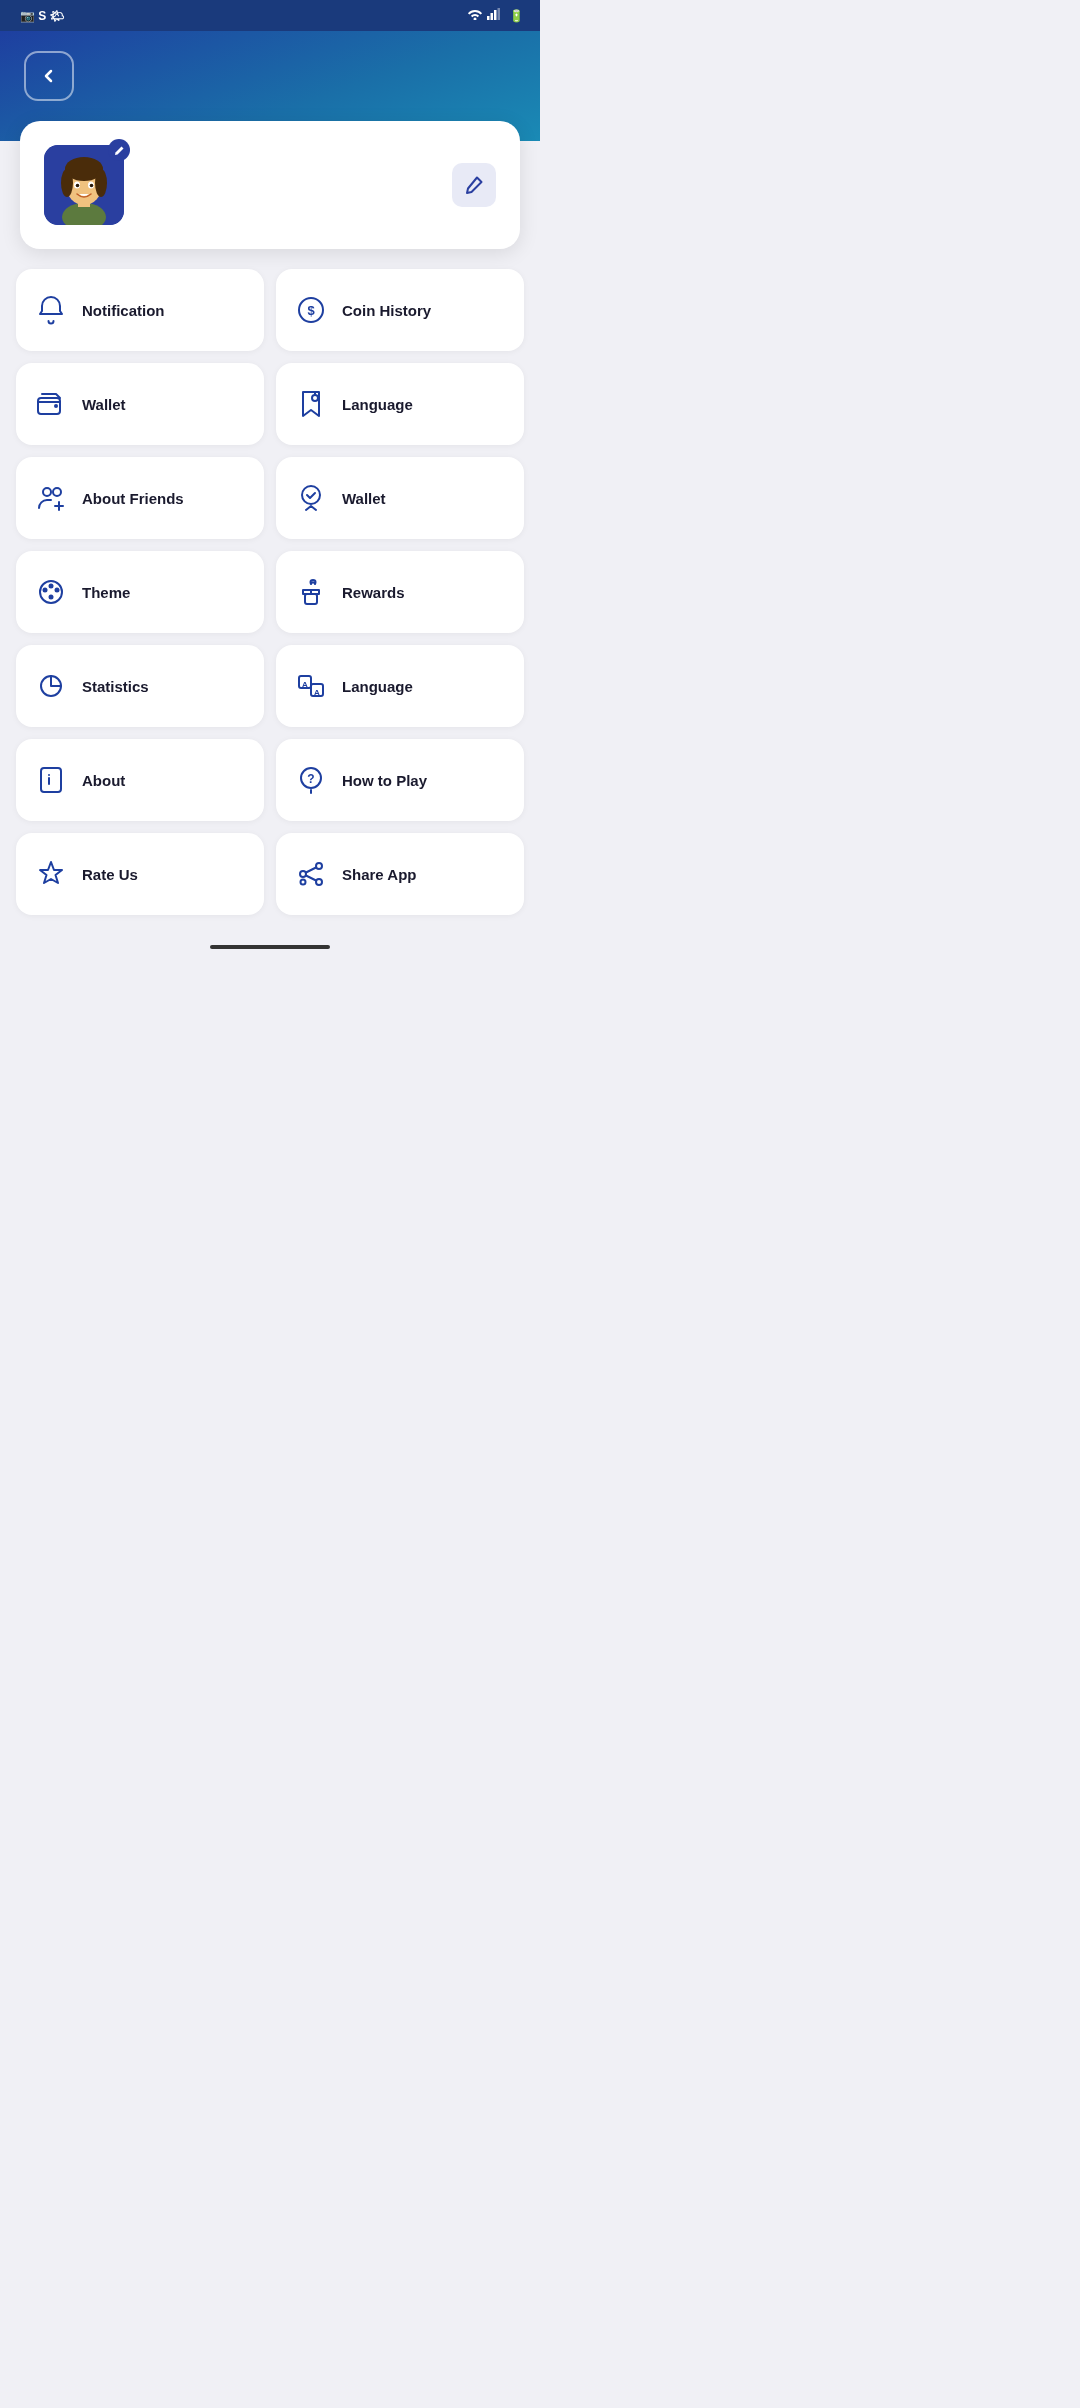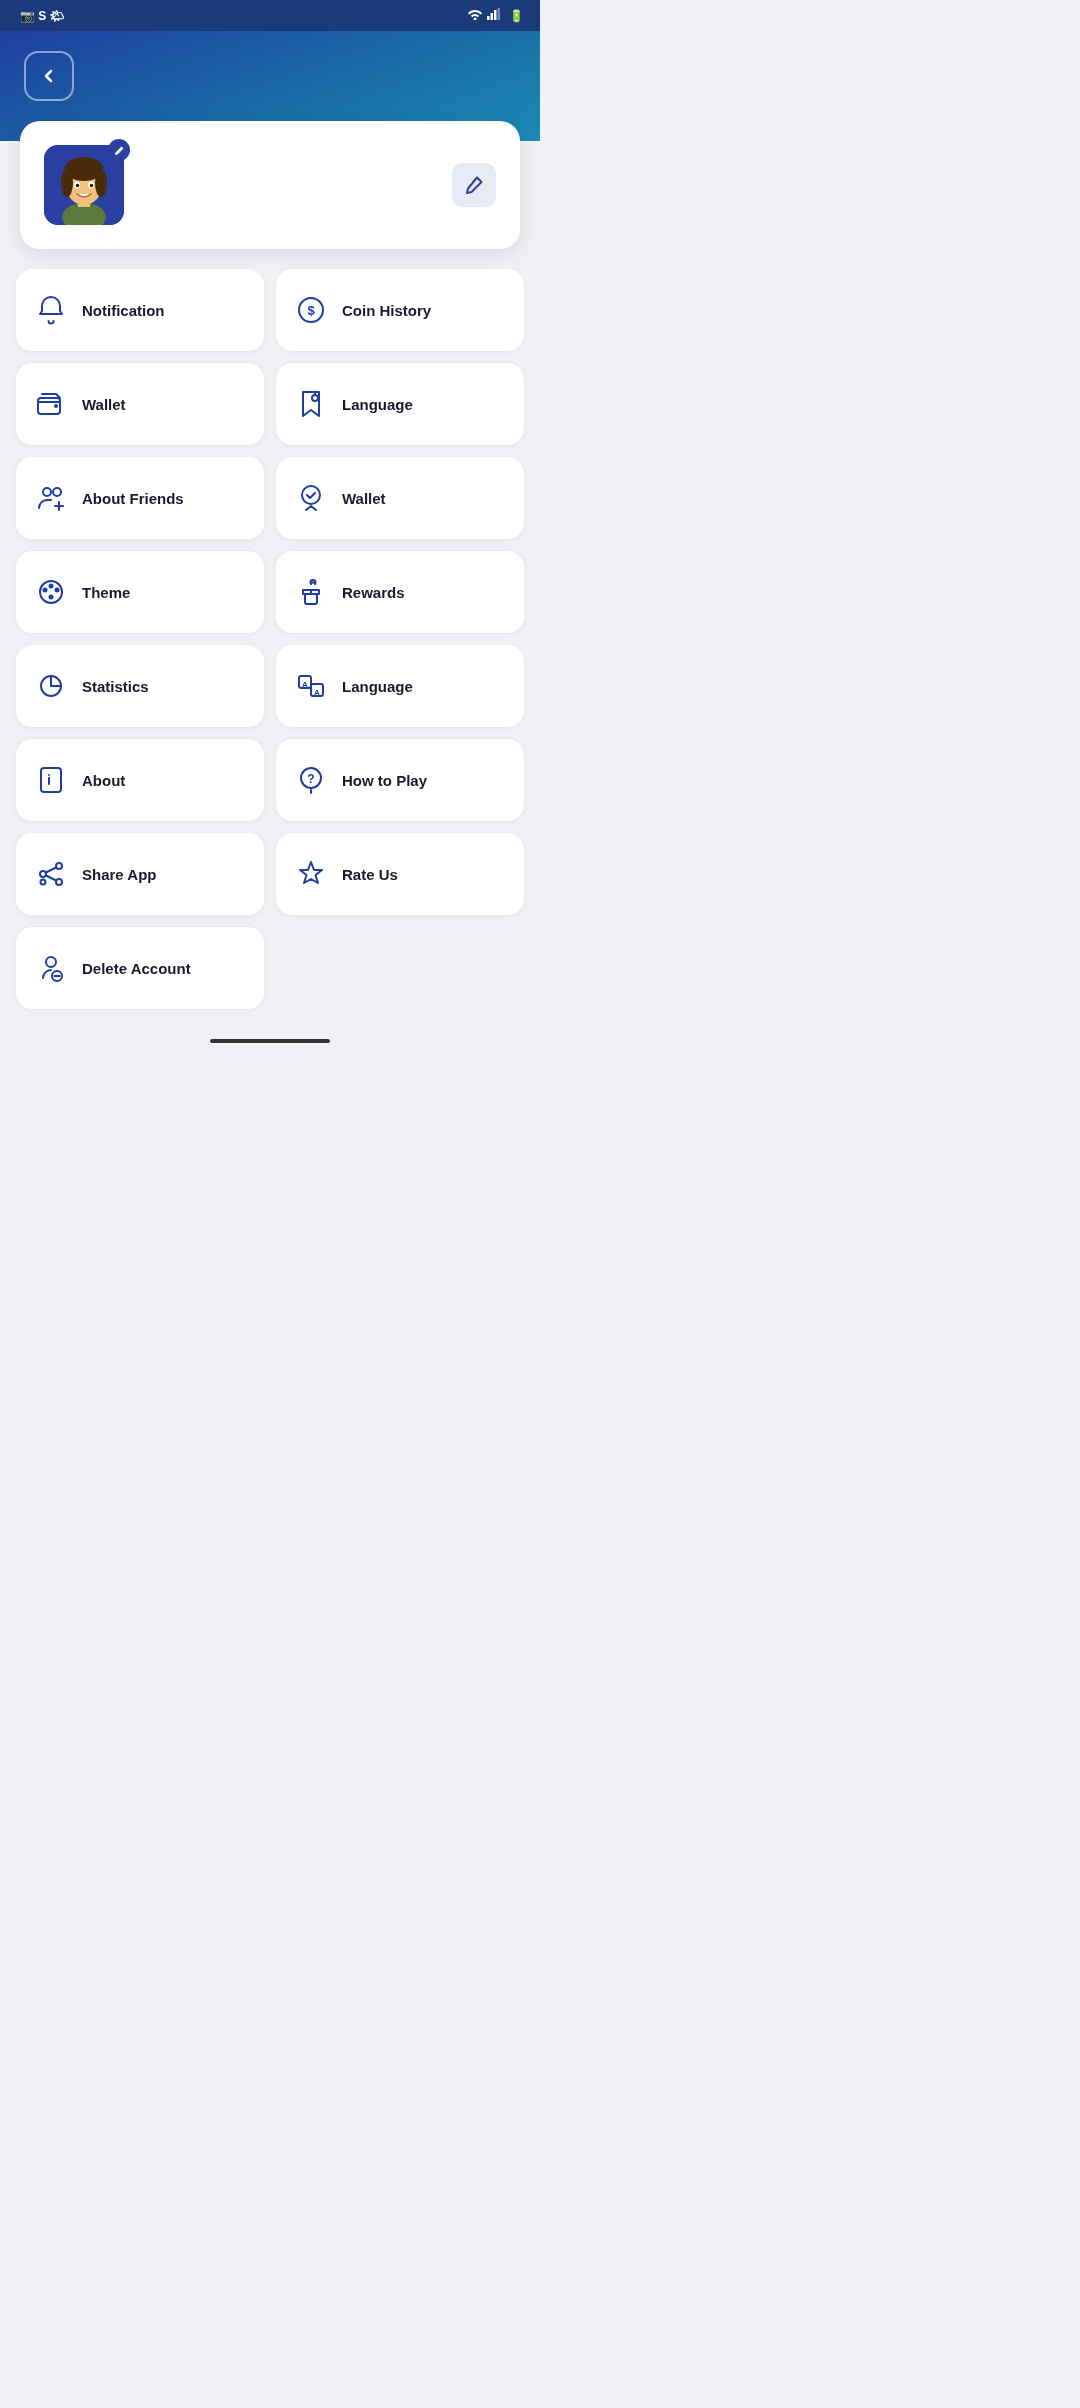--- a/index.html
+++ b/index.html
@@ -392,46 +392,35 @@
           <circle cx="16" cy="14" r="10"></circle>
           <line x1="16" y1="26" x2="16" y2="29"></line>
           <text x="16" y="19" text-anchor="middle" font-size="12" fill="#1e3fa0" stroke="none" font-weight="bold">?</text>
         </svg>
       </div>
       <span class="menu-label">How to Play</span>
     </div>
     <div class="menu-item">
       <div class="menu-icon">
         <svg width="32" height="32" viewBox="0 0 32 32" fill="none" stroke="#1e3fa0" stroke-width="2" stroke-linecap="round" stroke-linejoin="round">
+          <path d="M16 4l3 8h8l-6.5 5 2.5 8L16 21l-7 4 2.5-8L5 12h8z"></path>
+        </svg>
+      </div>
+      <span class="menu-label">Rate Us</span>
+    </div>
+    <div class="menu-item">
+      <div class="menu-icon">
+        <svg width="32" height="32" viewBox="0 0 32 32" fill="none" stroke="#1e3fa0" stroke-width="2" stroke-linecap="round" stroke-linejoin="round">
           <circle cx="8" cy="16" r="3"></circle>
           <circle cx="24" cy="8" r="3"></circle>
           <circle cx="24" cy="24" r="3"></circle>
           <line x1="11" y1="14.5" x2="21" y2="9.5"></line>
           <line x1="11" y1="17.5" x2="21" y2="22.5"></line>
           <circle cx="8" cy="24" r="2.5"></circle>
         </svg>
       </div>
       <span class="menu-label">Share App</span>
     </div>
-    <div class="menu-item">
-      <div class="menu-icon">
-        <svg width="32" height="32" viewBox="0 0 32 32" fill="none" stroke="#1e3fa0" stroke-width="2" stroke-linecap="round" stroke-linejoin="round">
-          <path d="M16 4l3 8h8l-6.5 5 2.5 8L16 21l-7 4 2.5-8L5 12h8z"></path>
-        </svg>
-      </div>
-      <span class="menu-label">Rate Us</span>
-    </div>
-    <div class="menu-item">
-      <div class="menu-icon">
-        <svg width="32" height="32" viewBox="0 0 32 32" fill="none" stroke="#1e3fa0" stroke-width="2" stroke-linecap="round" stroke-linejoin="round">
-          <circle cx="16" cy="10" r="5"></circle>
-          <path d="M8 26c0-4.4 3.6-8 8-8"></path>
-          <circle cx="22" cy="24" r="5"></circle>
-          <line x1="19.5" y1="24" x2="24.5" y2="24"></line>
-        </svg>
-      </div>
-      <span class="menu-label">Delete Account</span>
-    </div>
   </div>
 
 <div class="home-indicator">
   <div class="home-bar"></div>
 </div>
 
 </body></html>

